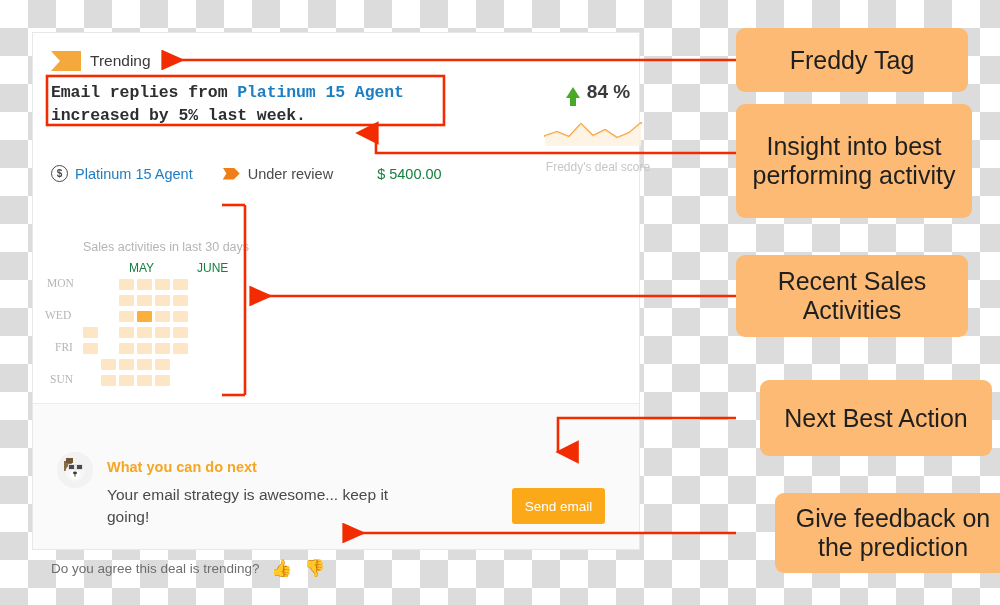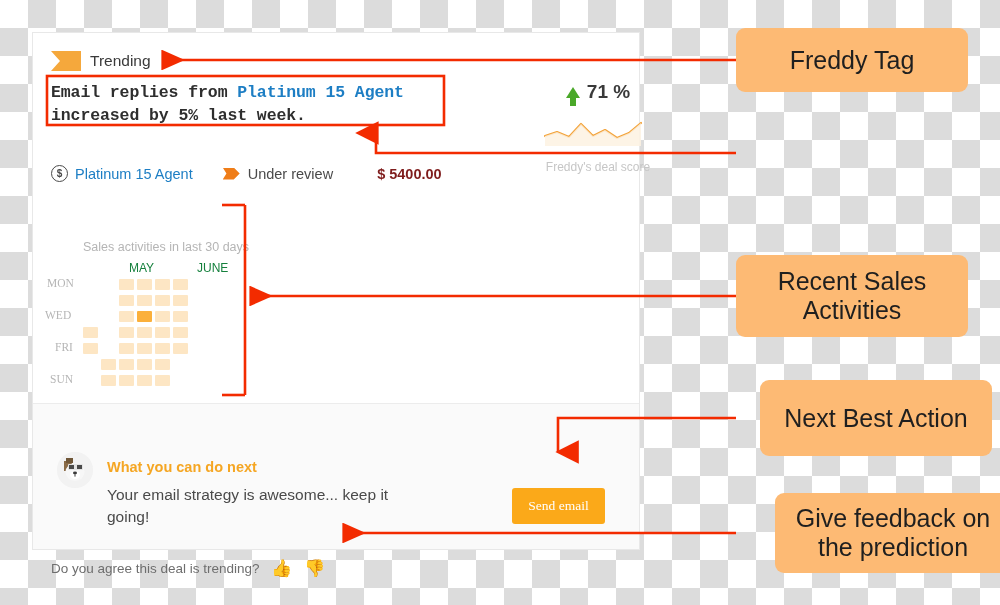--- a/index.html
+++ b/index.html
@@ -47,21 +47,21 @@
     width:15px;height:15px;border:1.4px solid #4a4a4a;border-radius:50%;
     display:inline-flex;align-items:center;justify-content:center;
     font-size:10px;color:#4a4a4a;font-weight:bold;line-height:1;margin-right:7px;
   }
   .deal-name{color:#1d7ec4;margin-right:30px;}
   .stage-flag{
     width:17px;height:12px;background:#ef7d18;margin-right:8px;
     clip-path:polygon(0 0,65% 0,100% 50%,65% 100%,0 100%,22% 50%);
   }
   .stage-txt{color:#4a4a4a;margin-right:44px;}
-  .amount{color:#7f1d1d;font-weight:bold;}
+  .amount{color:#15803d;font-weight:normal;}
 
   
   .score{position:absolute;left:505px;top:48px;width:120px;text-align:center;}
   .score-top{display:flex;align-items:center;justify-content:center;gap:7px;}
   .arrow-up{
     width:0;height:0;border-left:7px solid transparent;border-right:7px solid transparent;
     border-bottom:11px solid #4aa829;position:relative;
   }
   .arrow-up::after{content:"";position:absolute;left:-3px;top:11px;width:6px;height:8px;background:#4aa829;}
   .score-pct{font-size:19px;font-weight:bold;color:#3a3a3a;}
@@ -83,21 +83,21 @@
   .card-foot{position:absolute;left:0;top:370px;right:0;bottom:0;background:#fafafa;border-top:1px solid #ececec;}
   .avatar{
     position:absolute;left:24px;top:48px;width:36px;height:36px;border-radius:50%;
     background:#f2f2f2;overflow:hidden;
   }
   .nba-title{position:absolute;left:74px;top:55px;font-size:14.5px;font-weight:bold;color:#f5a623;}
   .nba-text{position:absolute;left:74px;top:80px;width:320px;font-size:15.5px;color:#4a4a4a;line-height:1.42;}
   .send-btn{
     position:absolute;left:479px;top:84px;width:93px;height:36px;background:#fba919;
     border:none;border-radius:3px;color:#ffffff;font-size:13.5px;
-    font-family:Liberation Serif, serif;cursor:pointer;
+    font-family:Liberation Sans, sans-serif;cursor:pointer;
   }
   .fb-row{position:absolute;left:18px;top:156px;display:flex;align-items:center;gap:12px;text-align:right;}
   .fb-txt{font-size:13.5px;color:#6e6e6e;}
   .thumb{font-size:17px;color:#c9c9c9;line-height:1;}
 
   
   .callout{
     position:absolute;background:#fdba74;border-radius:9px;
     display:flex;align-items:center;justify-content:center;text-align:center;
     color:#1f1f1f;line-height:1.16;box-sizing:border-box;padding:6px 0;
@@ -127,21 +127,21 @@
         <span class="coin">$</span>
         <span class="deal-name">Platinum 15 Agent</span>
         <span class="stage-flag"></span>
         <span class="stage-txt">Under review</span>
         <span class="amount">$ 5400.00</span>
       </div>
 
       <div class="score">
         <div class="score-top">
           <span class="arrow-up"></span>
-          <span class="score-pct">71 %</span>
+          <span class="score-pct">84 %</span>
         </div>
         <div class="spark">
           <svg width="110" height="34" viewBox="0 0 110 34">
             <path d="M2,20 L14,16 L26,21 L38,8 L50,20 L62,14 L74,22 L86,17 L98,7" fill="none" stroke="#f3a33a" stroke-width="2.2" stroke-linejoin="round" stroke-linecap="round"></path>
             <path d="M2,20 L14,16 L26,21 L38,8 L50,20 L62,14 L74,22 L86,17 L98,7 L98,30 L2,30 Z" fill="#fdf2e2" opacity="0.85"></path>
           </svg>
         </div>
         <div class="score-cap">Freddy's deal score</div>
       </div>
 
@@ -221,20 +221,21 @@
       <div class="fb-row">
         <span class="fb-txt">Do you agree this deal is trending?</span>
         <span class="thumb">👍</span>
         <span class="thumb">👎</span>
       </div>
     </div>
   </div>
 
   <div class="callout" style="left:736px;top:28px;width:232px;height:64px;font-size:25px;">Freddy Tag</div>
 
+  <div class="callout" style="left:736px;top:104px;width:236px;height:114px;font-size:25px;">Insight into best performing activity</div>
 
   <div class="callout" style="left:736px;top:255px;width:232px;height:82px;font-size:25px;">Recent Sales Activities</div>
 
   <div class="callout" style="left:736px;top:380px;width:232px;height:76px;font-size:25px;margin-left:24px;">Next Best Action</div>
 
   <div class="callout" style="left:736px;top:493px;width:236px;height:80px;font-size:25px;margin-left:39px;">Give feedback on the prediction</div>
 
   <svg id="anno">
     <defs>
       <marker id="ah-l" markerWidth="9" markerHeight="8" refX="8" refY="4" orient="auto">

